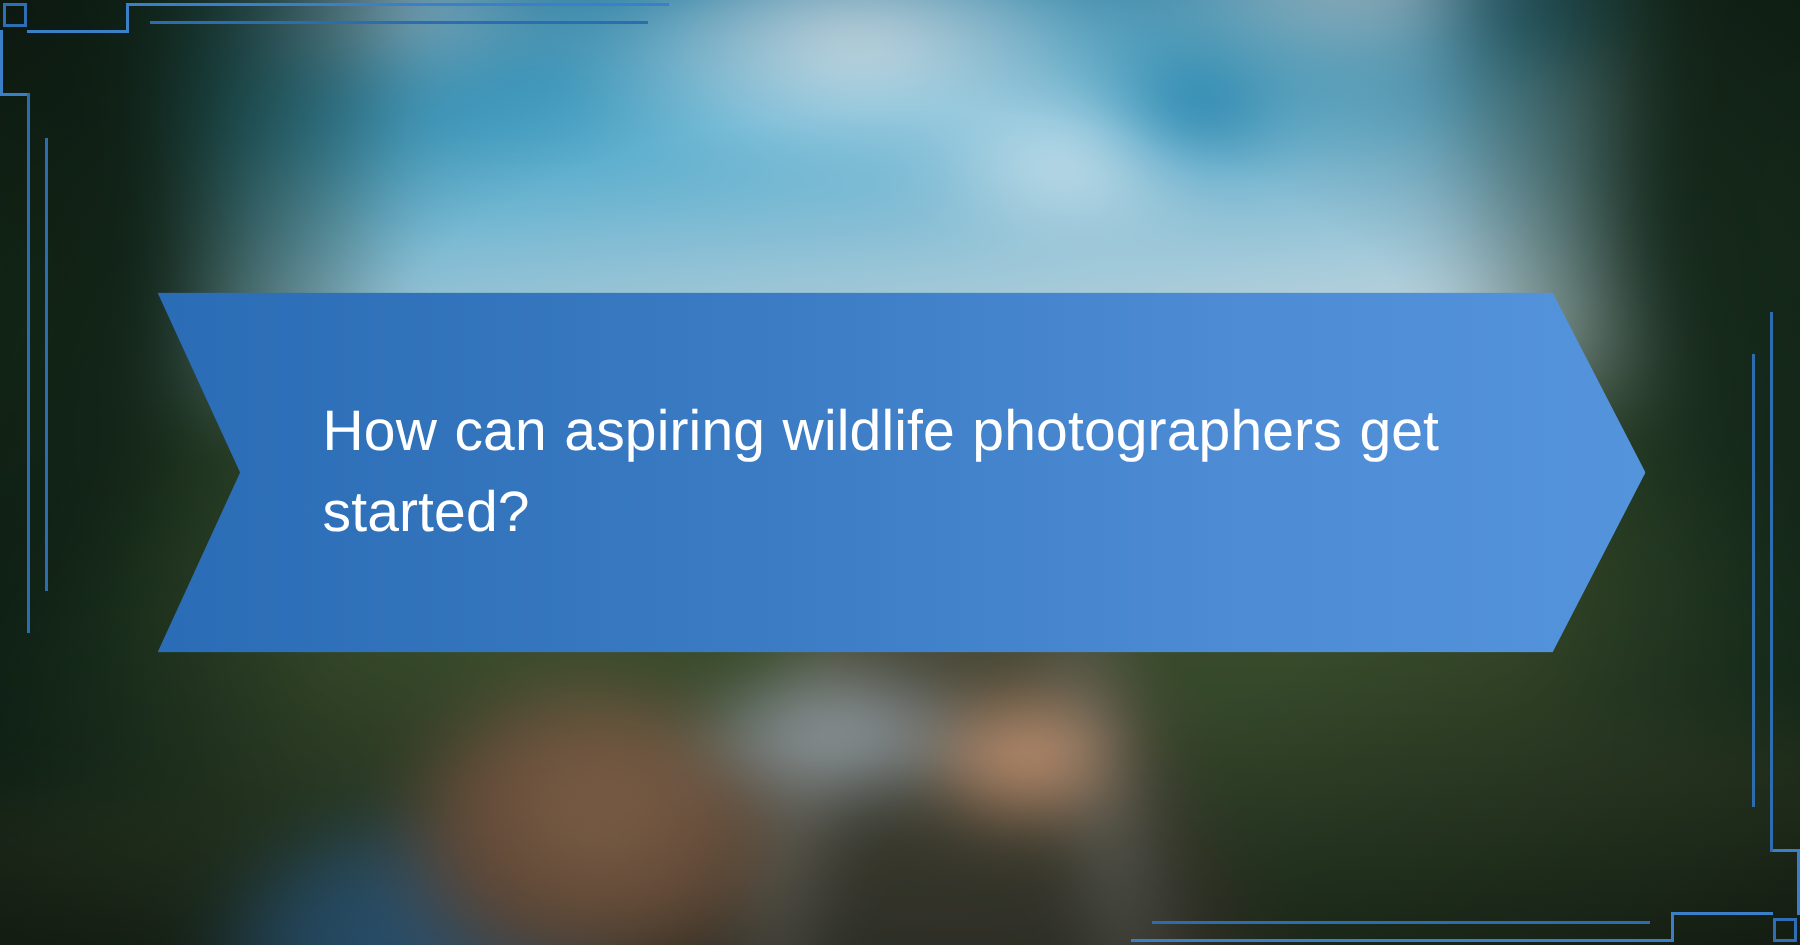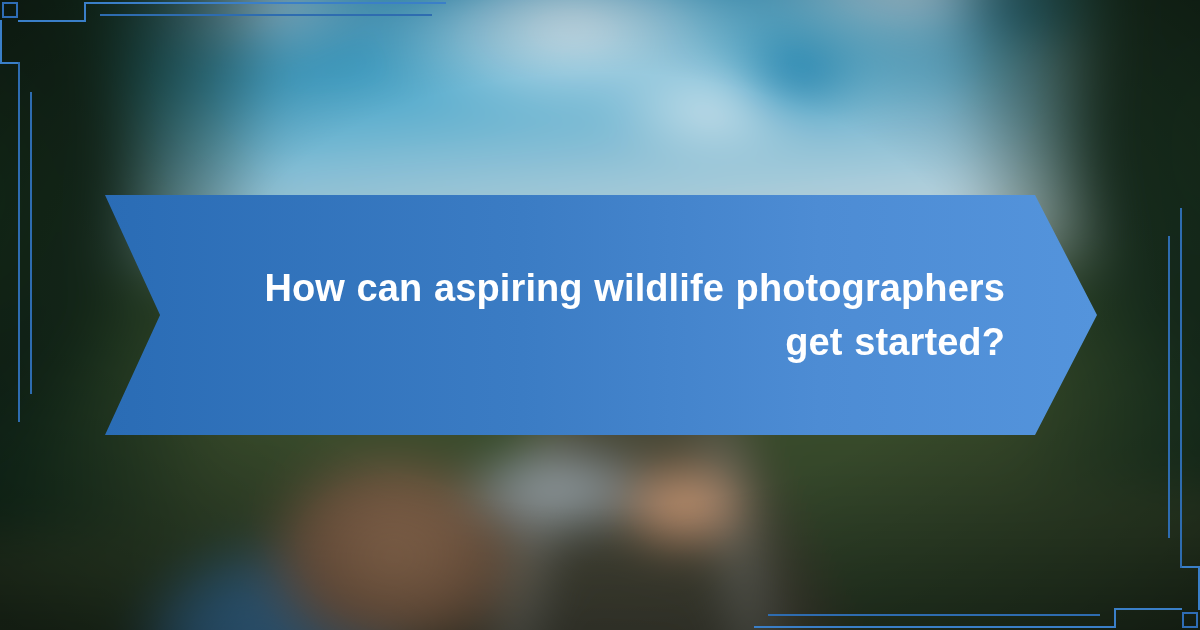--- a/index.html
+++ b/index.html
@@ -154,22 +154,22 @@
     justify-content:center;
   }
 
   .banner-text {
     width:790px;
     margin-left:18px;
     color:#ffffff;
     font-family:"Liberation Sans", sans-serif;
     font-size:38px;
     line-height:54px;
-    font-weight:700;
-    text-align:right;
+    font-weight:400;
+    text-align:left;
     letter-spacing:.1px;
     word-spacing:1px;
   }
 </style>
 </head>
 <body>
 
 <div id="stage">
 
   <div class="bg-photo">

